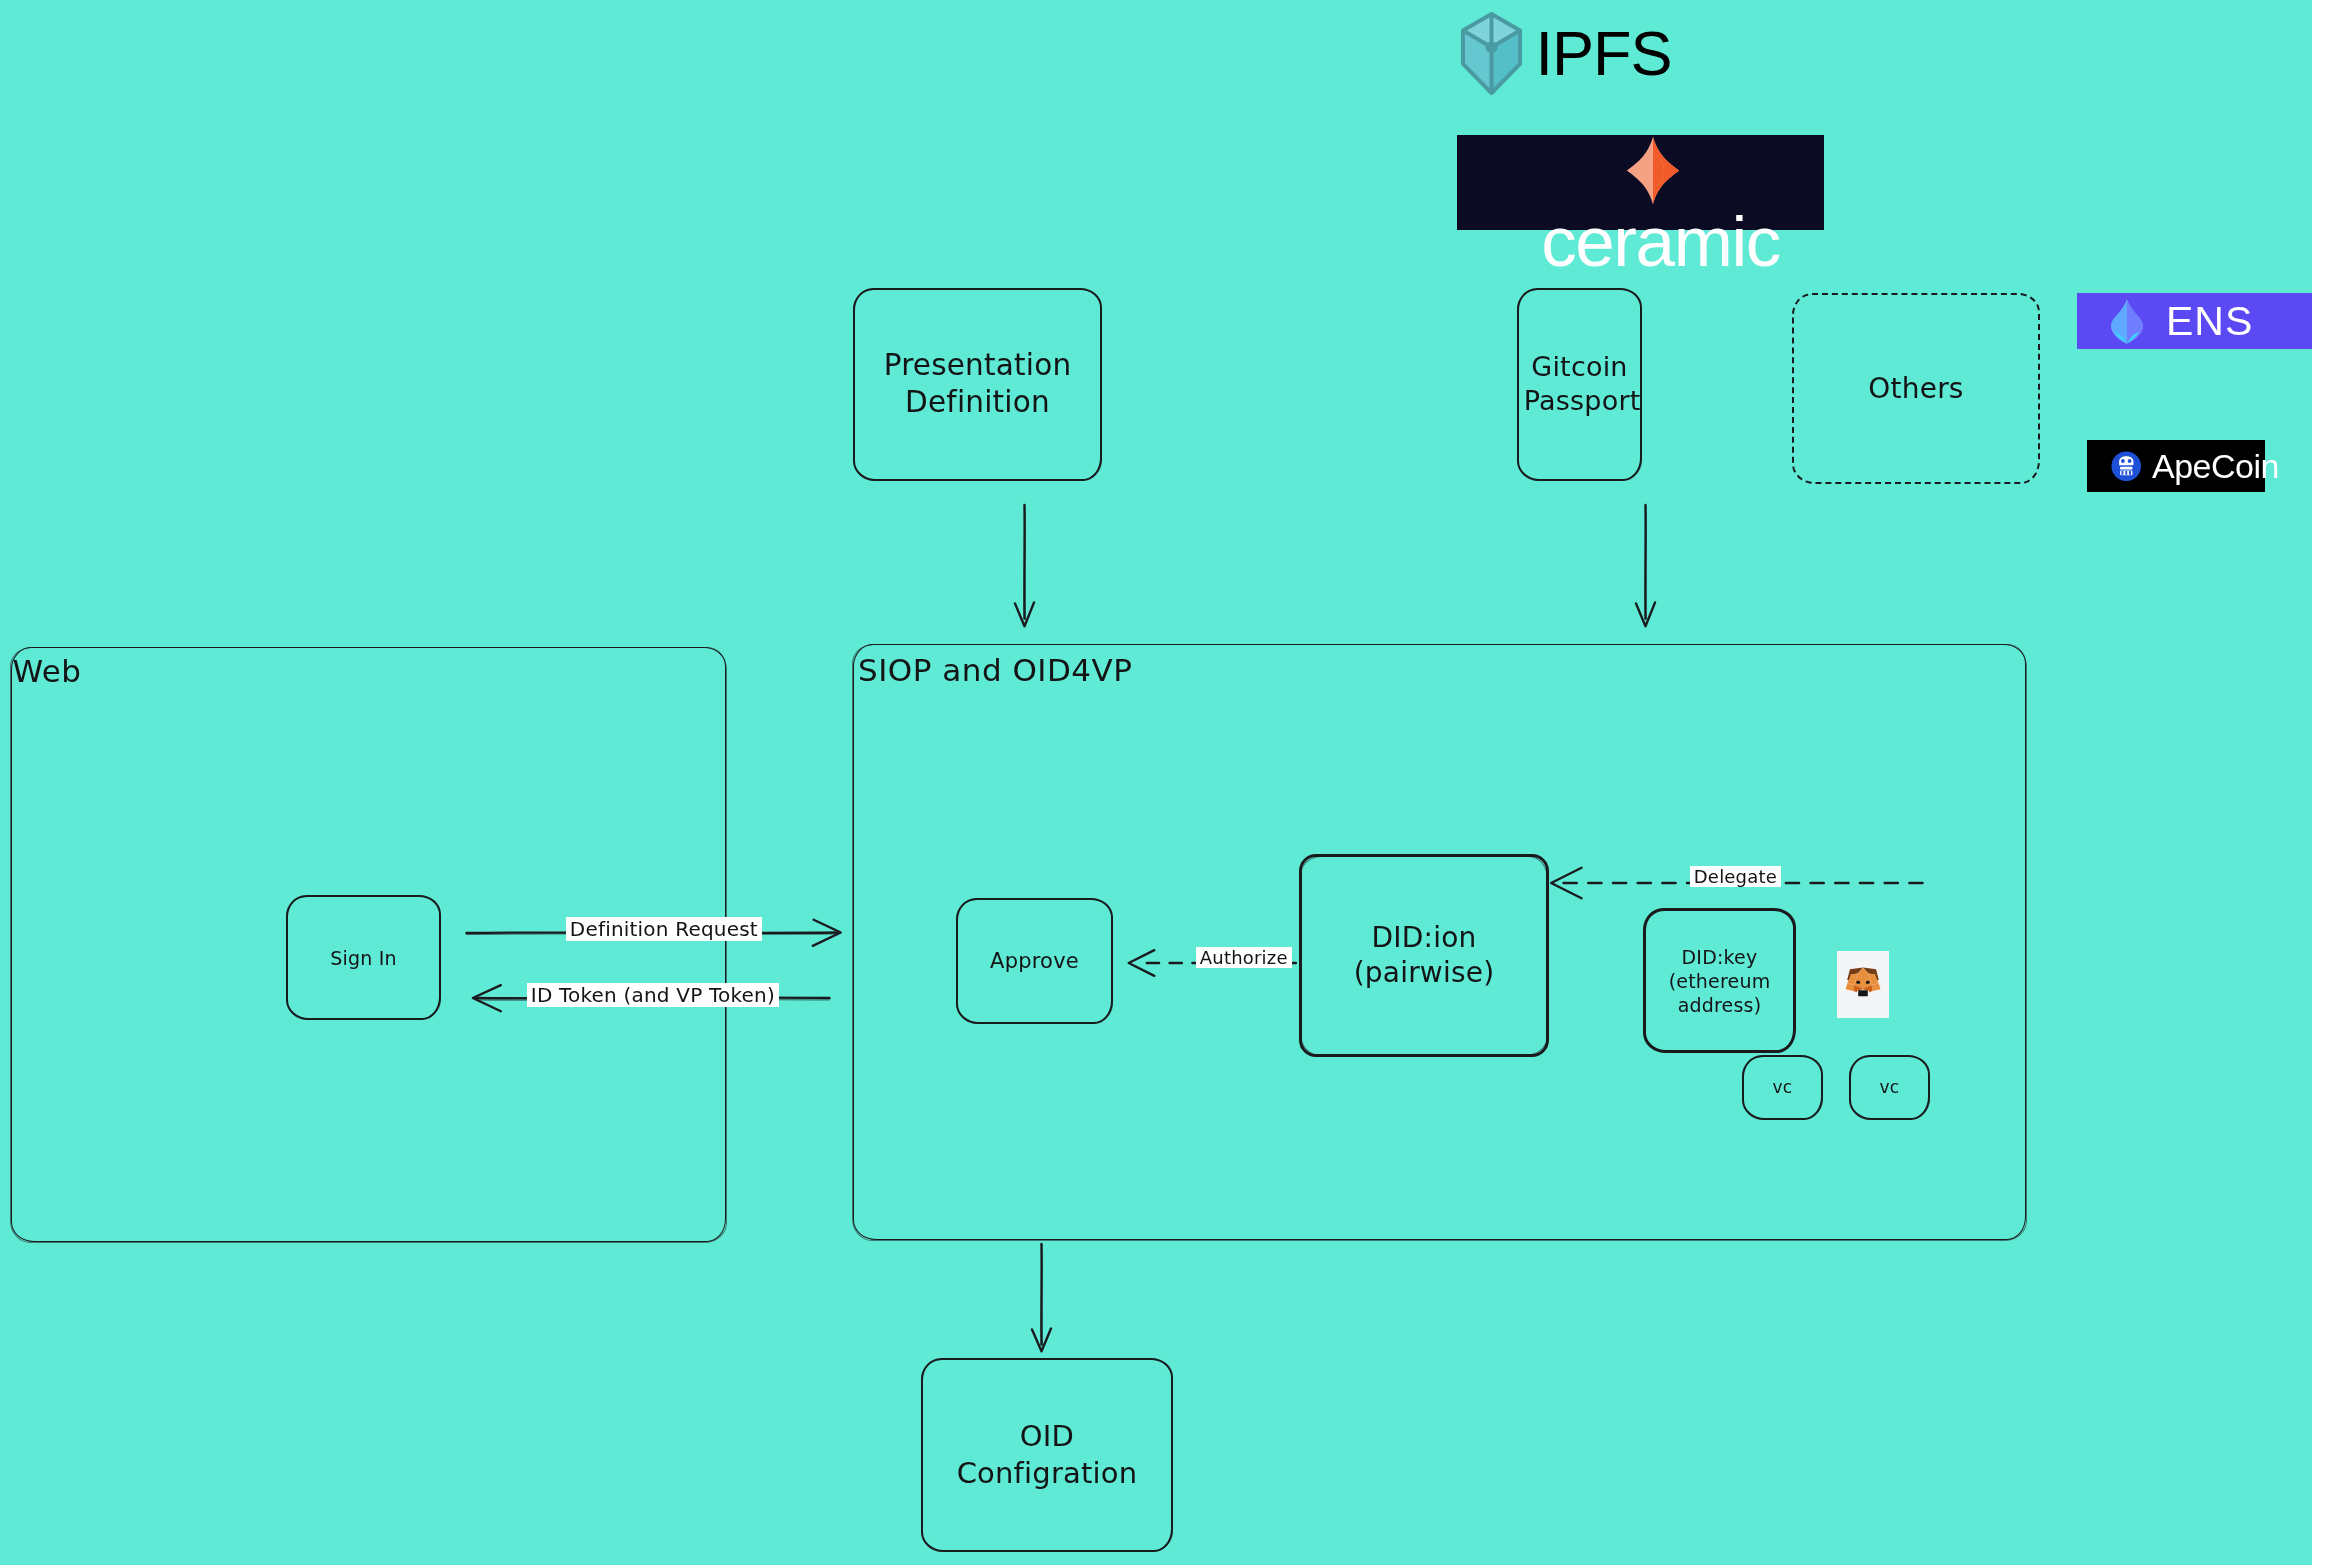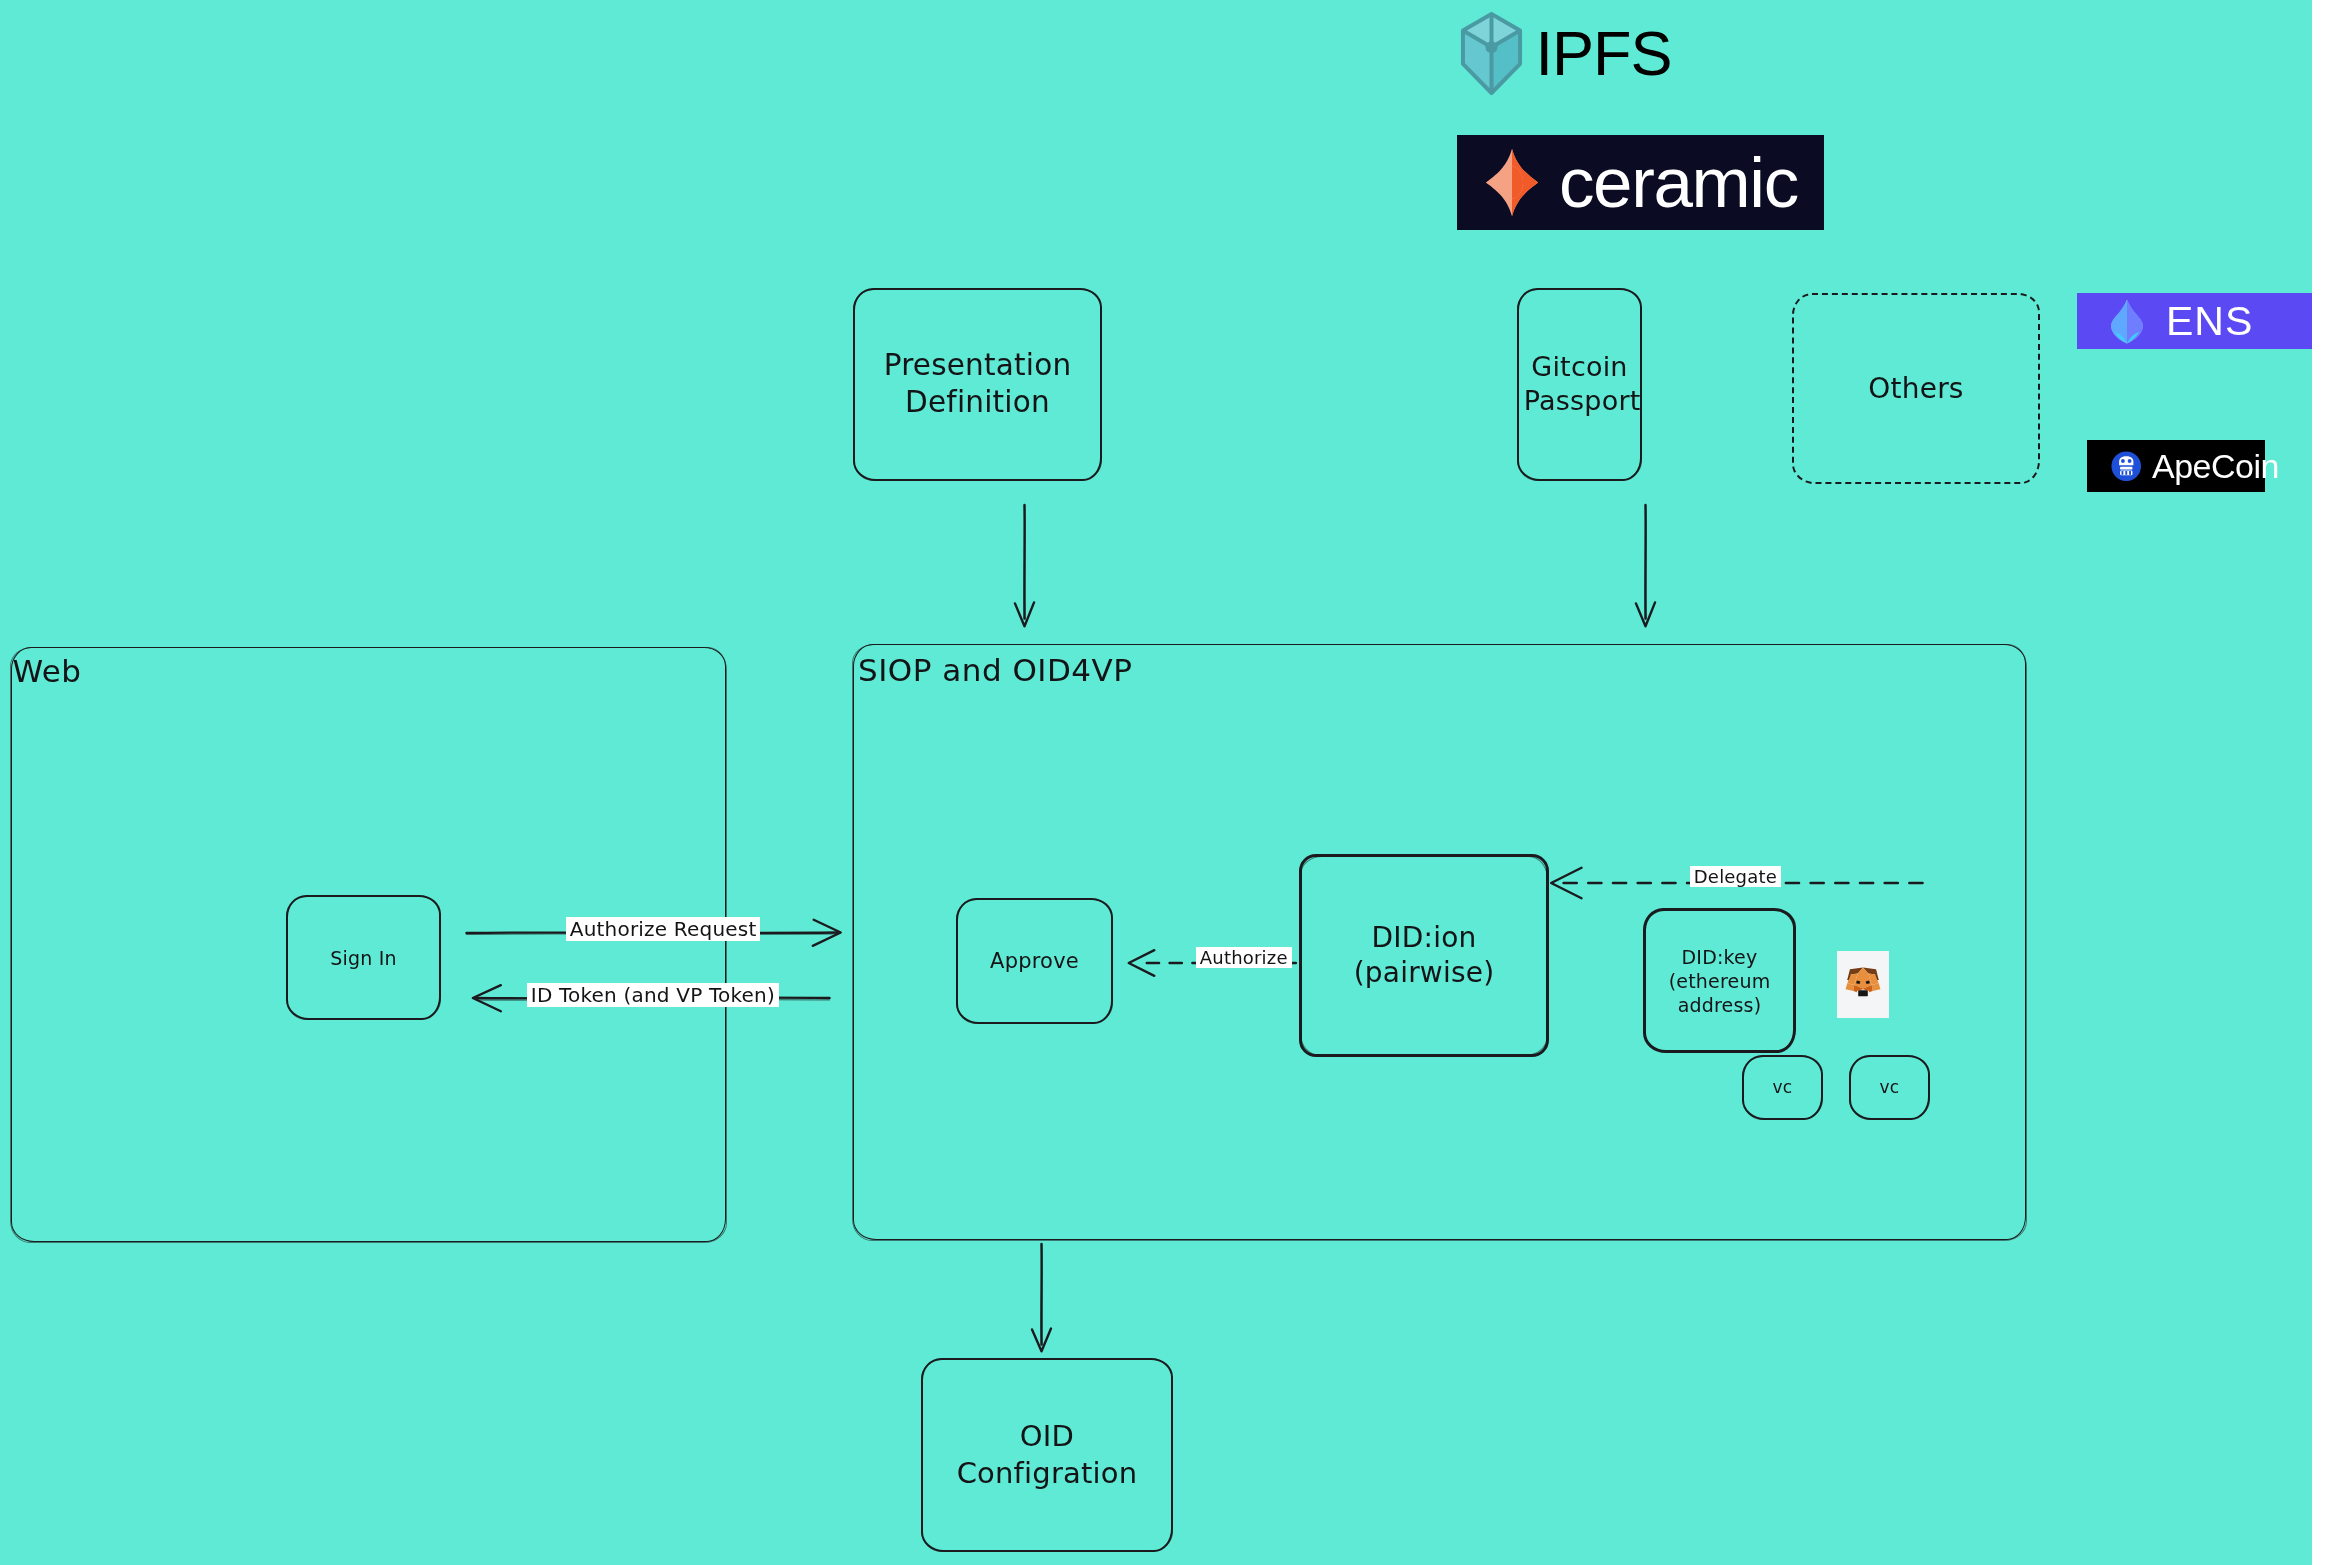--- a/index.html
+++ b/index.html
@@ -92,21 +92,21 @@
     display: flex;
     align-items: center;
     box-sizing: border-box;
   }
   .logo-word {
     font-family: "Liberation Sans", sans-serif;
     font-weight: 400;
     line-height: 1;
     white-space: nowrap;
   }
-  .ceramic-tile { background: #0b0b23; }
+  .ceramic-tile { background: #0b0b23; flex-direction: column; }
   .ens-tile { background: #5b49f4; }
   .apecoin-tile { background: #000000; }
   .mm-tile { background: #f4f5f6; }
 </style>
 </head>
 <body>
 
 <div id="stage">
 
   <div class="logo-tile" style="left:1458px; top:9.5px; width:229px; height:88px;">
@@ -197,21 +197,21 @@
   </div>
 
   <div class="hand-box thin" style="left:853px; top:644px; width:1173px; height:596px;"></div>
   <div class="group-title" style="left:858px; top:652px; font-size:31px;">SIOP and OID4VP</div>
 
   <svg class="arrow-svg" style="left:465px; top:914px; width:381px; height:38px;" viewBox="0 0 800 80">
     <path d="M2,40 C220,37 520,42 782,39" stroke-width="5"></path>
     <path d="M2,43 C220,40 520,45 782,42" stroke-width="2.5" opacity=".55"></path>
     <polyline points="733,12 790,39 731,67" stroke-width="5"></polyline>
   </svg>
-  <div class="arrow-label" style="left:566px; top:917px; font-size:20px;">Authorize Request</div>
+  <div class="arrow-label" style="left:566px; top:917px; font-size:20px;">Definition Request</div>
 
   <svg class="arrow-svg" style="left:469px; top:979px; width:362px; height:38px;" viewBox="0 0 760 80">
     <path d="M758,40 C520,37 240,43 14,40" stroke-width="5"></path>
     <path d="M758,44 C520,41 240,47 14,44" stroke-width="2.5" opacity=".55"></path>
     <polyline points="66,13 7,40 66,68" stroke-width="5"></polyline>
   </svg>
   <div class="arrow-label" style="left:527px; top:983px; font-size:20px;">ID Token (and VP Token)</div>
 
   <div class="hand-box" style="left:956px; top:898px; width:157px; height:126px;">
     <div class="box-label" style="font-size:21px;">Approve</div>

